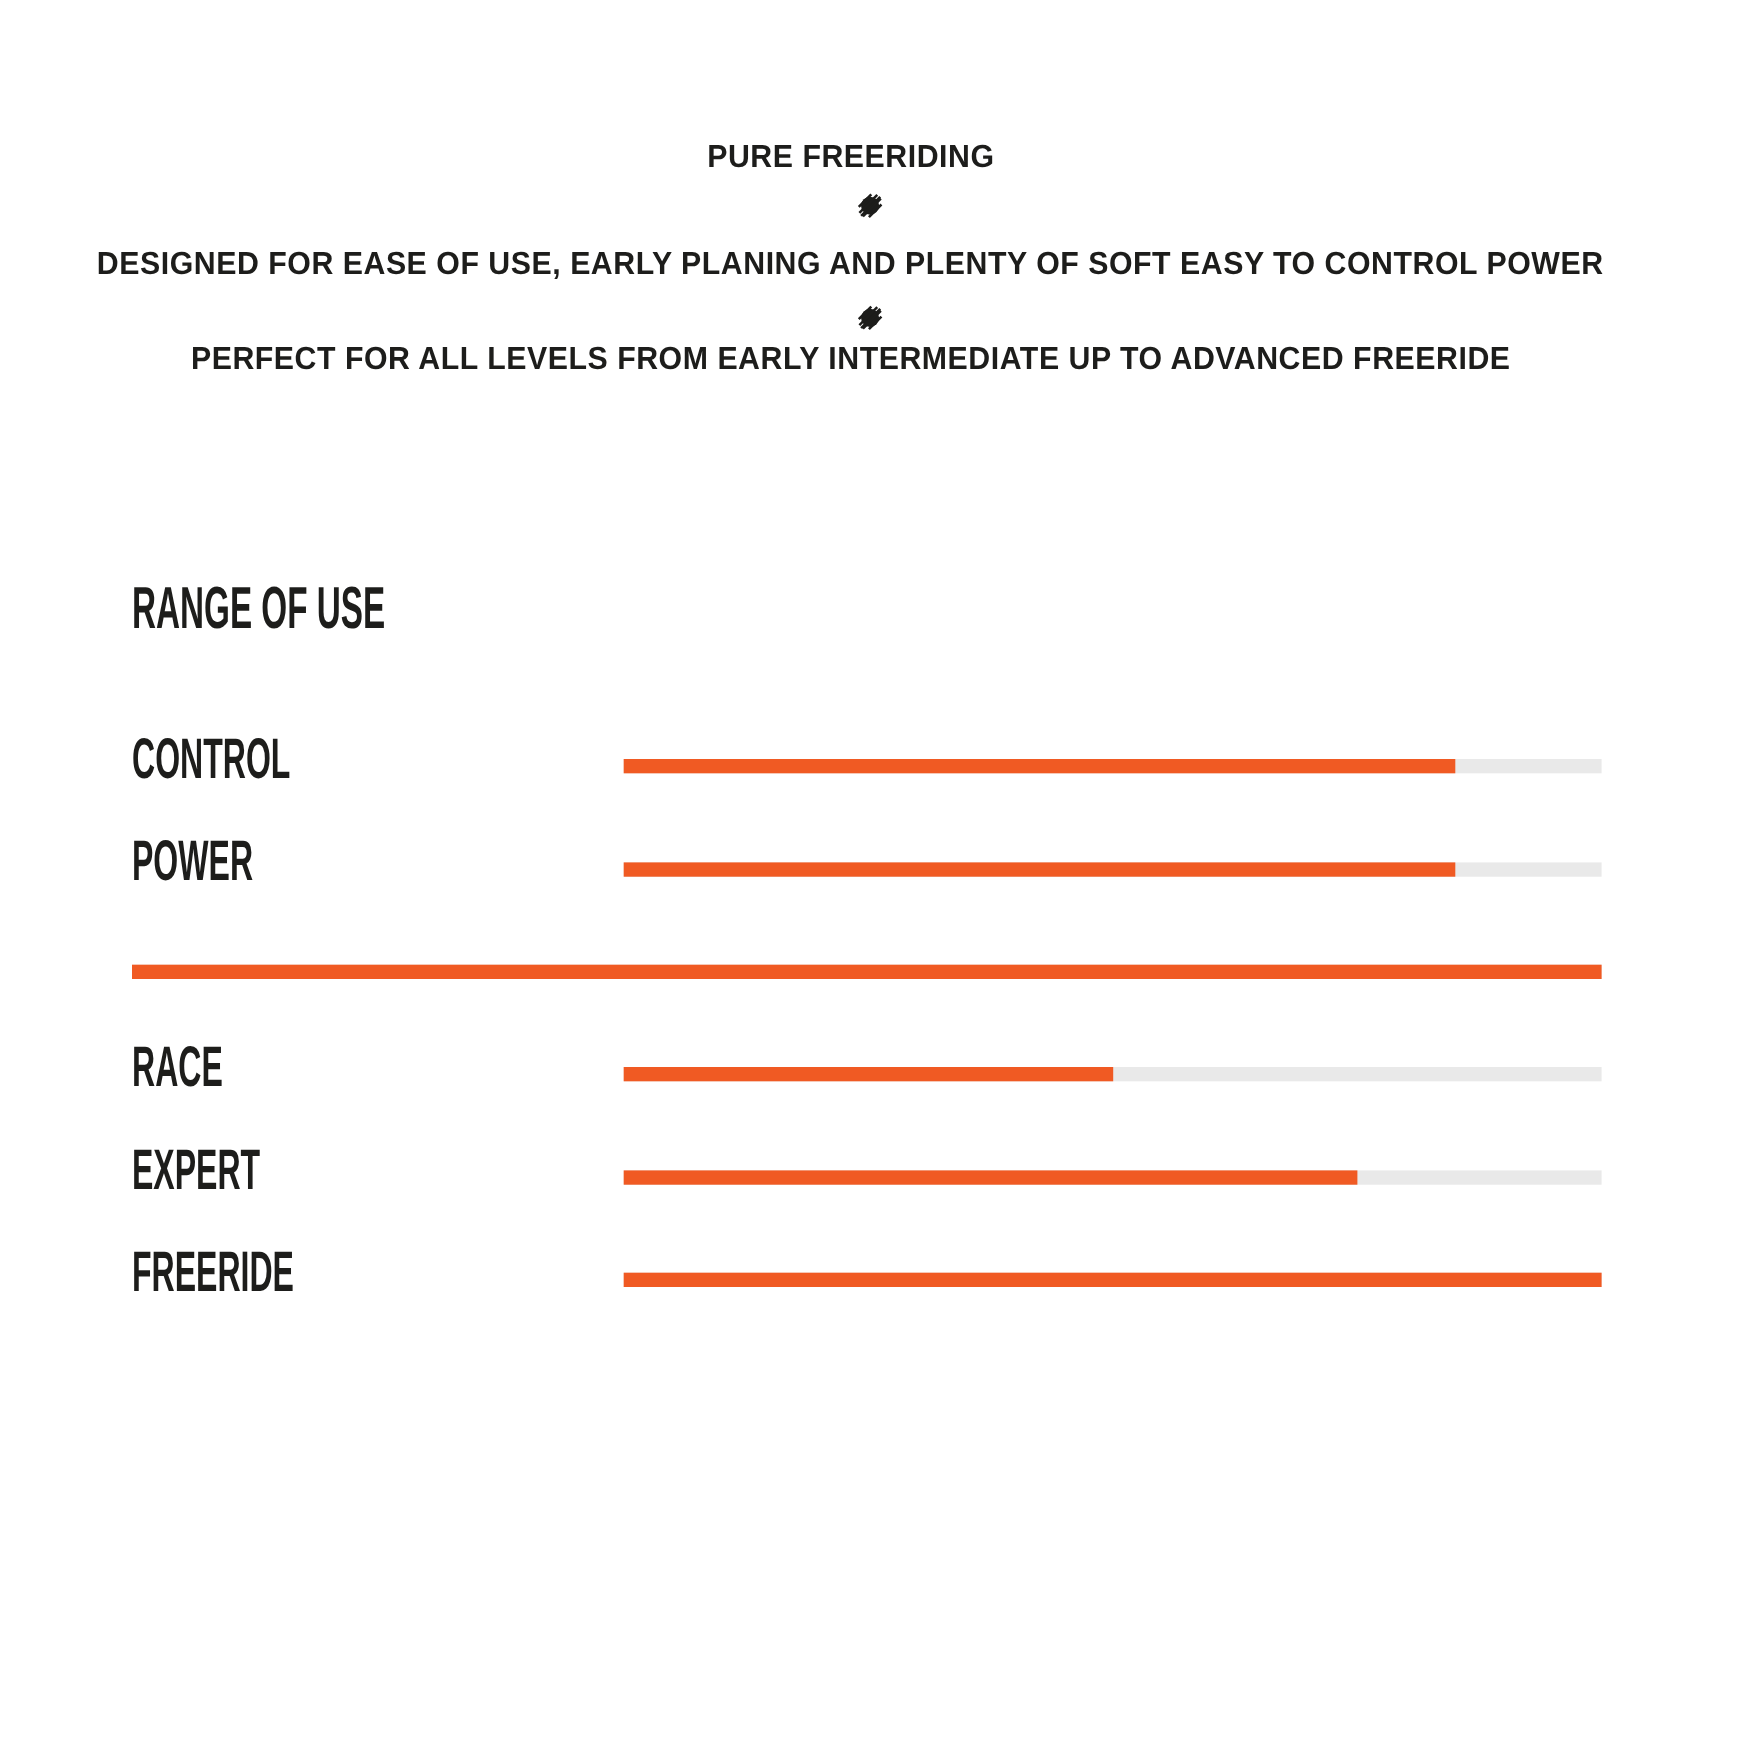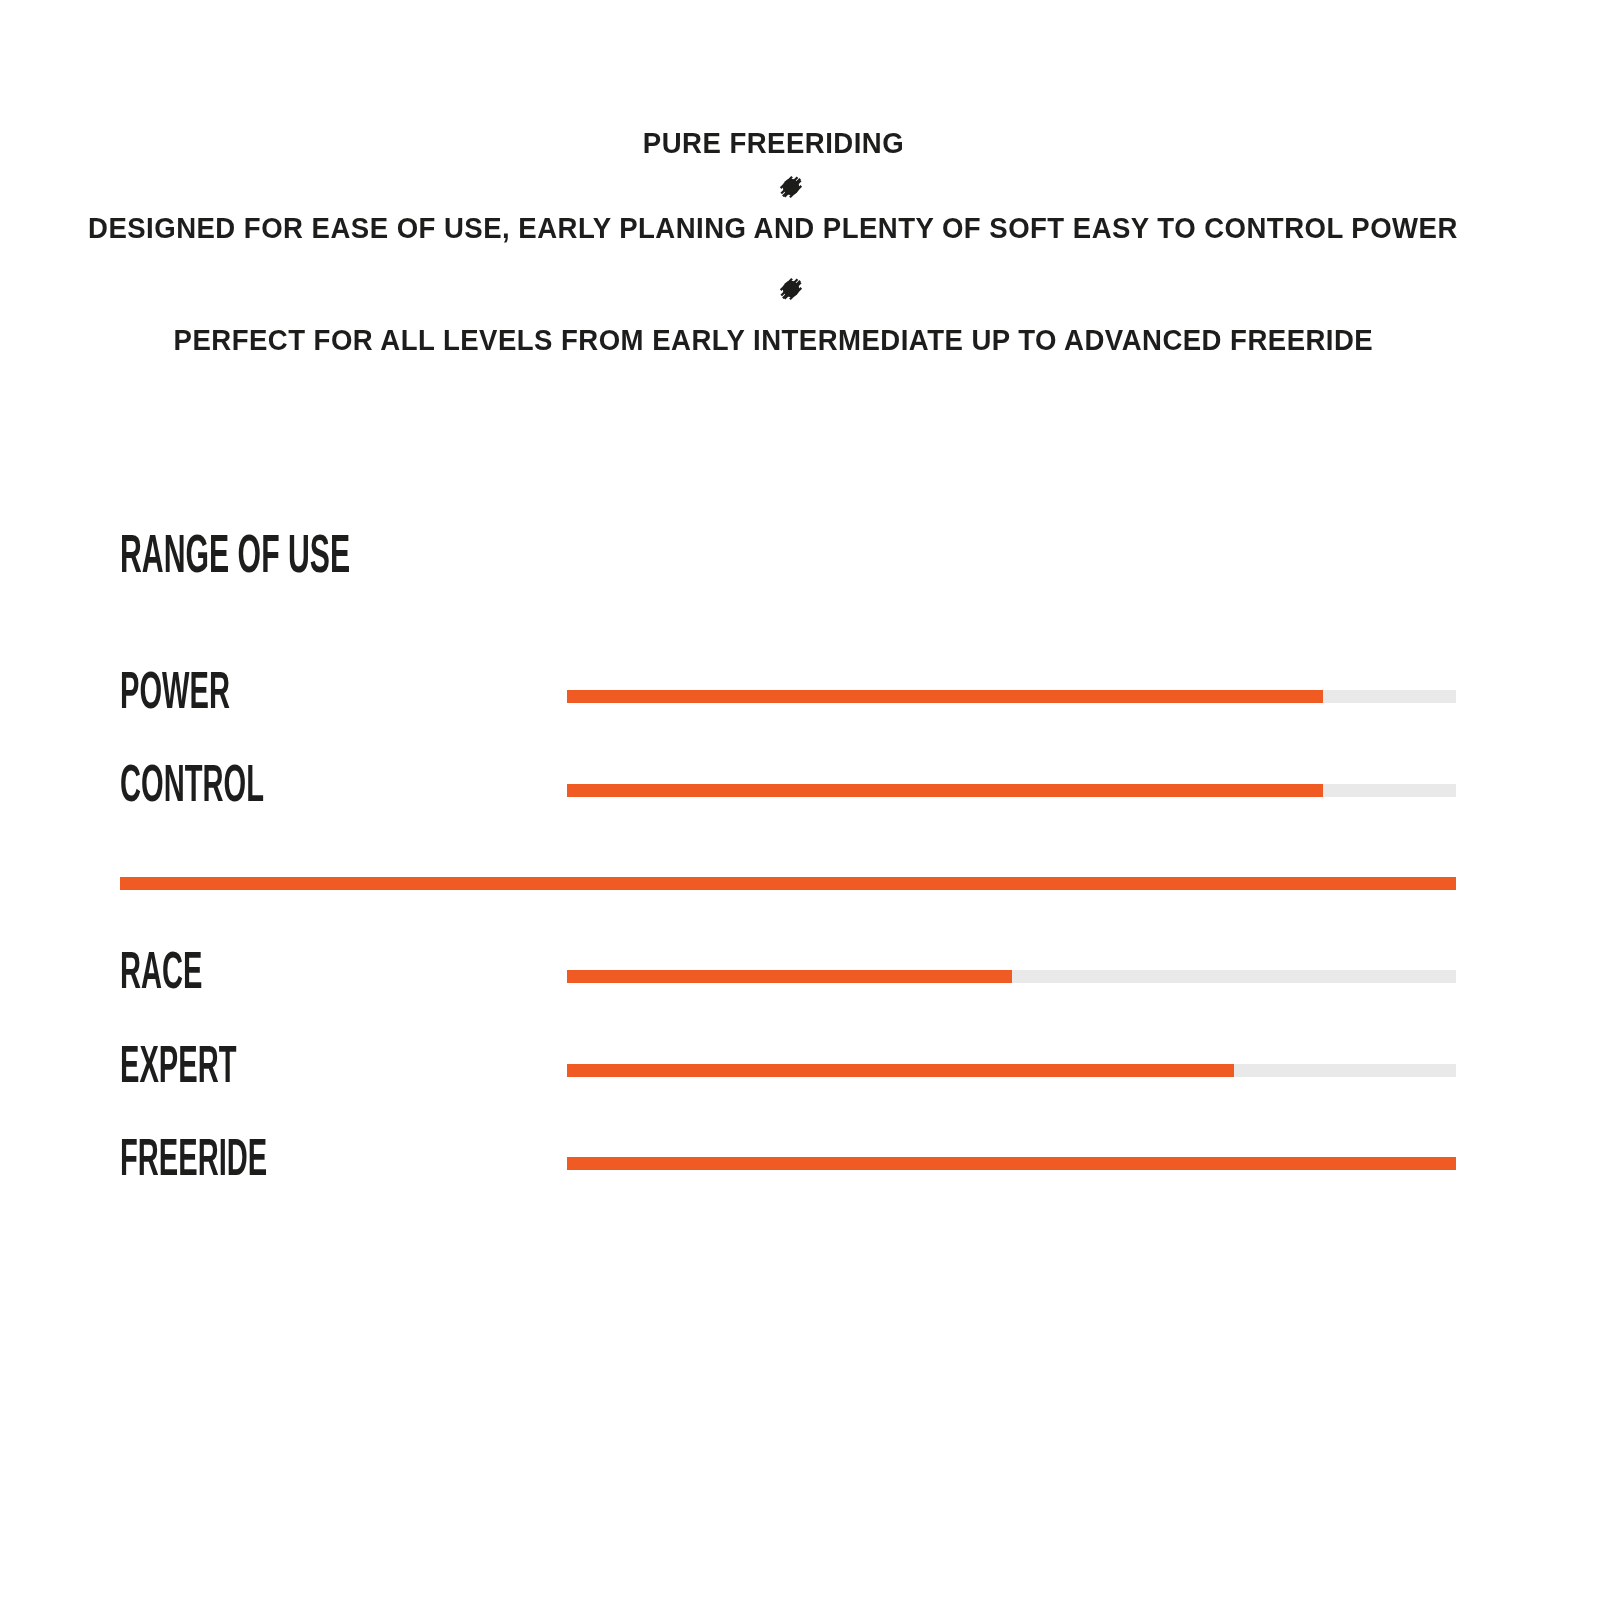--- a/index.html
+++ b/index.html
@@ -113,57 +113,57 @@
             <line x1="2.5" y1="13" x2="13" y2="2.5"></line>
             <line x1="3" y1="18" x2="18" y2="3"></line>
             <line x1="4.5" y1="20.5" x2="20.5" y2="4.5"></line>
             <line x1="6" y1="21" x2="21" y2="6"></line>
             <line x1="11" y1="21.5" x2="21.5" y2="11"></line>
           </g>
         </svg>
       </span>
     </div>
 
-    <div class="hline" style="top:212px">
+    <div class="hline" style="top:224px">
       <span class="hl">DESIGNED FOR EASE OF USE, EARLY PLANING AND PLENTY OF SOFT EASY TO CONTROL POWER</span>
     </div>
 
     <div class="sep" style="top:276px">
       <span>
         <svg width="26" height="26" viewBox="0 0 24 24" aria-hidden="true">
           <circle cx="12" cy="12" r="7.6" fill="#1d1d1b"></circle>
           <g stroke="#1d1d1b" stroke-width="2.1" stroke-linecap="butt">
             <line x1="2.5" y1="13" x2="13" y2="2.5"></line>
             <line x1="3" y1="18" x2="18" y2="3"></line>
             <line x1="4.5" y1="20.5" x2="20.5" y2="4.5"></line>
             <line x1="6" y1="21" x2="21" y2="6"></line>
             <line x1="11" y1="21.5" x2="21.5" y2="11"></line>
           </g>
         </svg>
       </span>
     </div>
 
-    <div class="hline" style="top:324px">
+    <div class="hline" style="top:310px">
       <span class="hl">PERFECT FOR ALL LEVELS FROM EARLY INTERMEDIATE UP TO ADVANCED FREERIDE</span>
     </div>
   </div>
 
   <div>
     <div class="chart-title-wrap">
       <span class="condensed">RANGE OF USE</span>
     </div>
     <div class="rows">
         <div class="row">
-          <div class="row-label-cell"><span class="condensed">POWER</span></div>
+          <div class="row-label-cell"><span class="condensed">CONTROL</span></div>
           <div class="bar-track">
             <div class="bar-fill" style="width: 85%;"></div>
           </div>
         </div>
         <div class="row">
-          <div class="row-label-cell"><span class="condensed">CONTROL</span></div>
+          <div class="row-label-cell"><span class="condensed">POWER</span></div>
           <div class="bar-track">
             <div class="bar-fill" style="width: 85%;"></div>
           </div>
         </div>
         <div class="row">
           <div class="bar-track">
             <div class="bar-fill" style="width: 100%;"></div>
           </div>
         </div>
         <div class="row">

